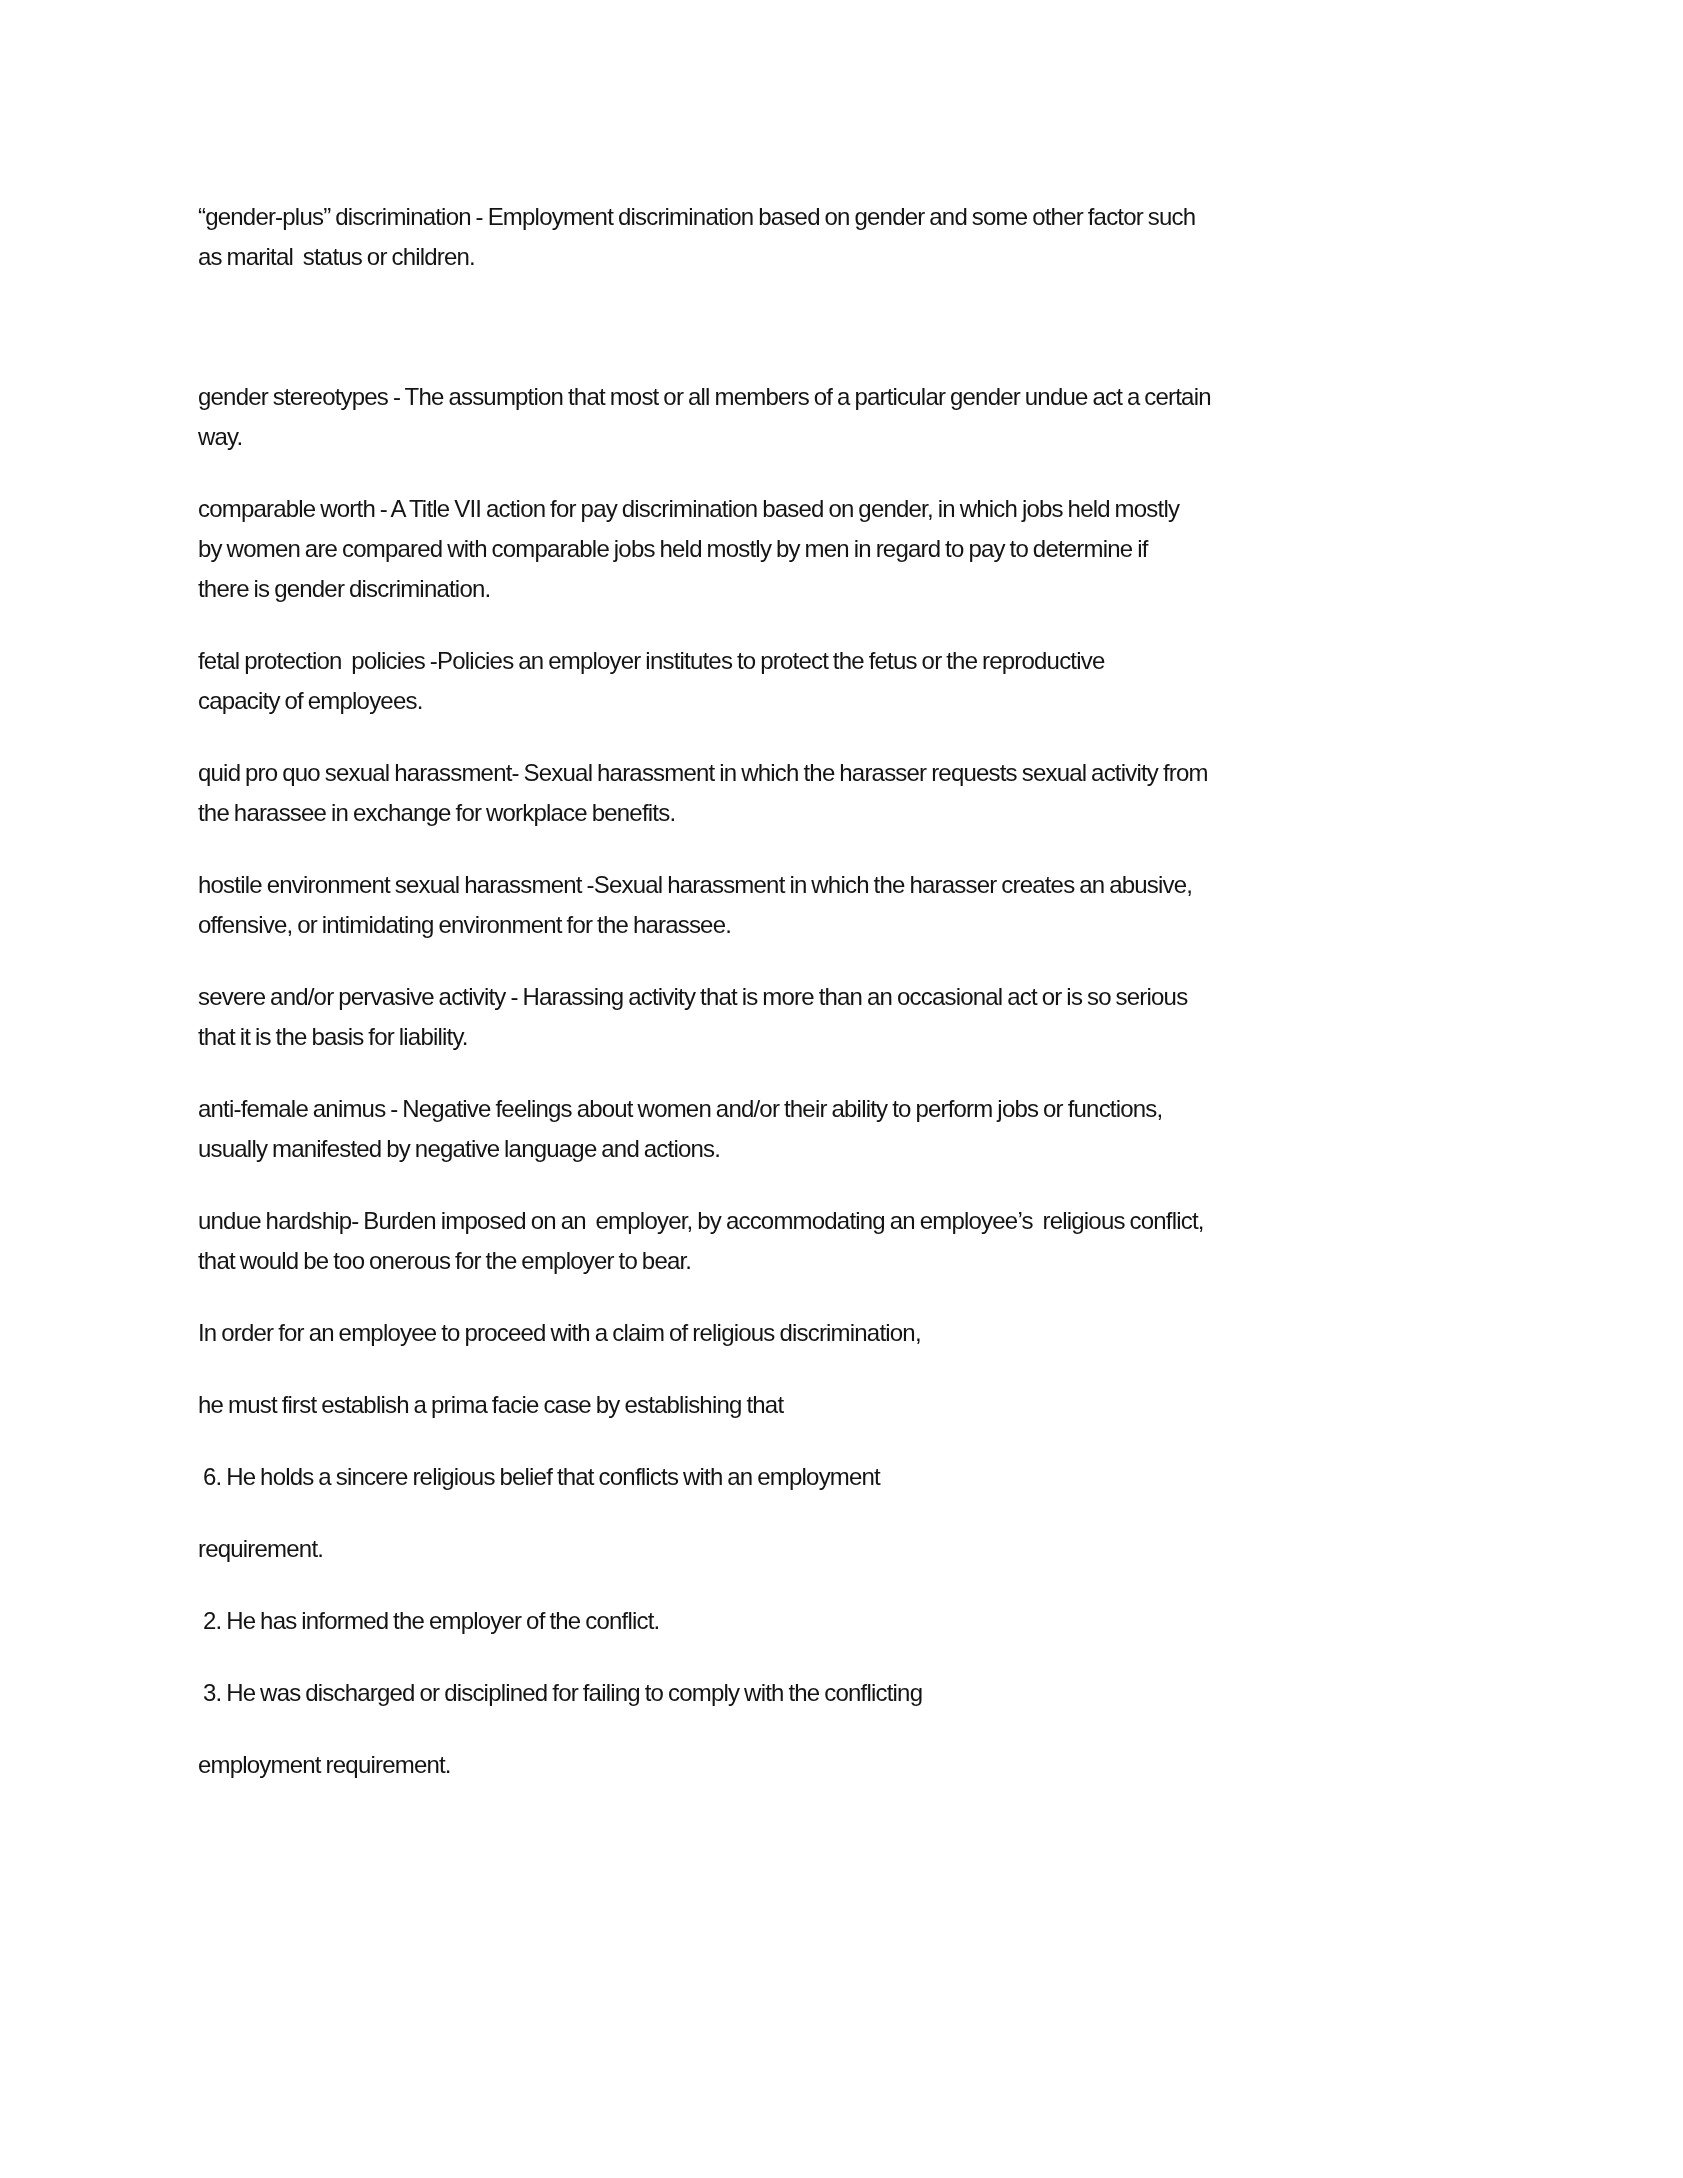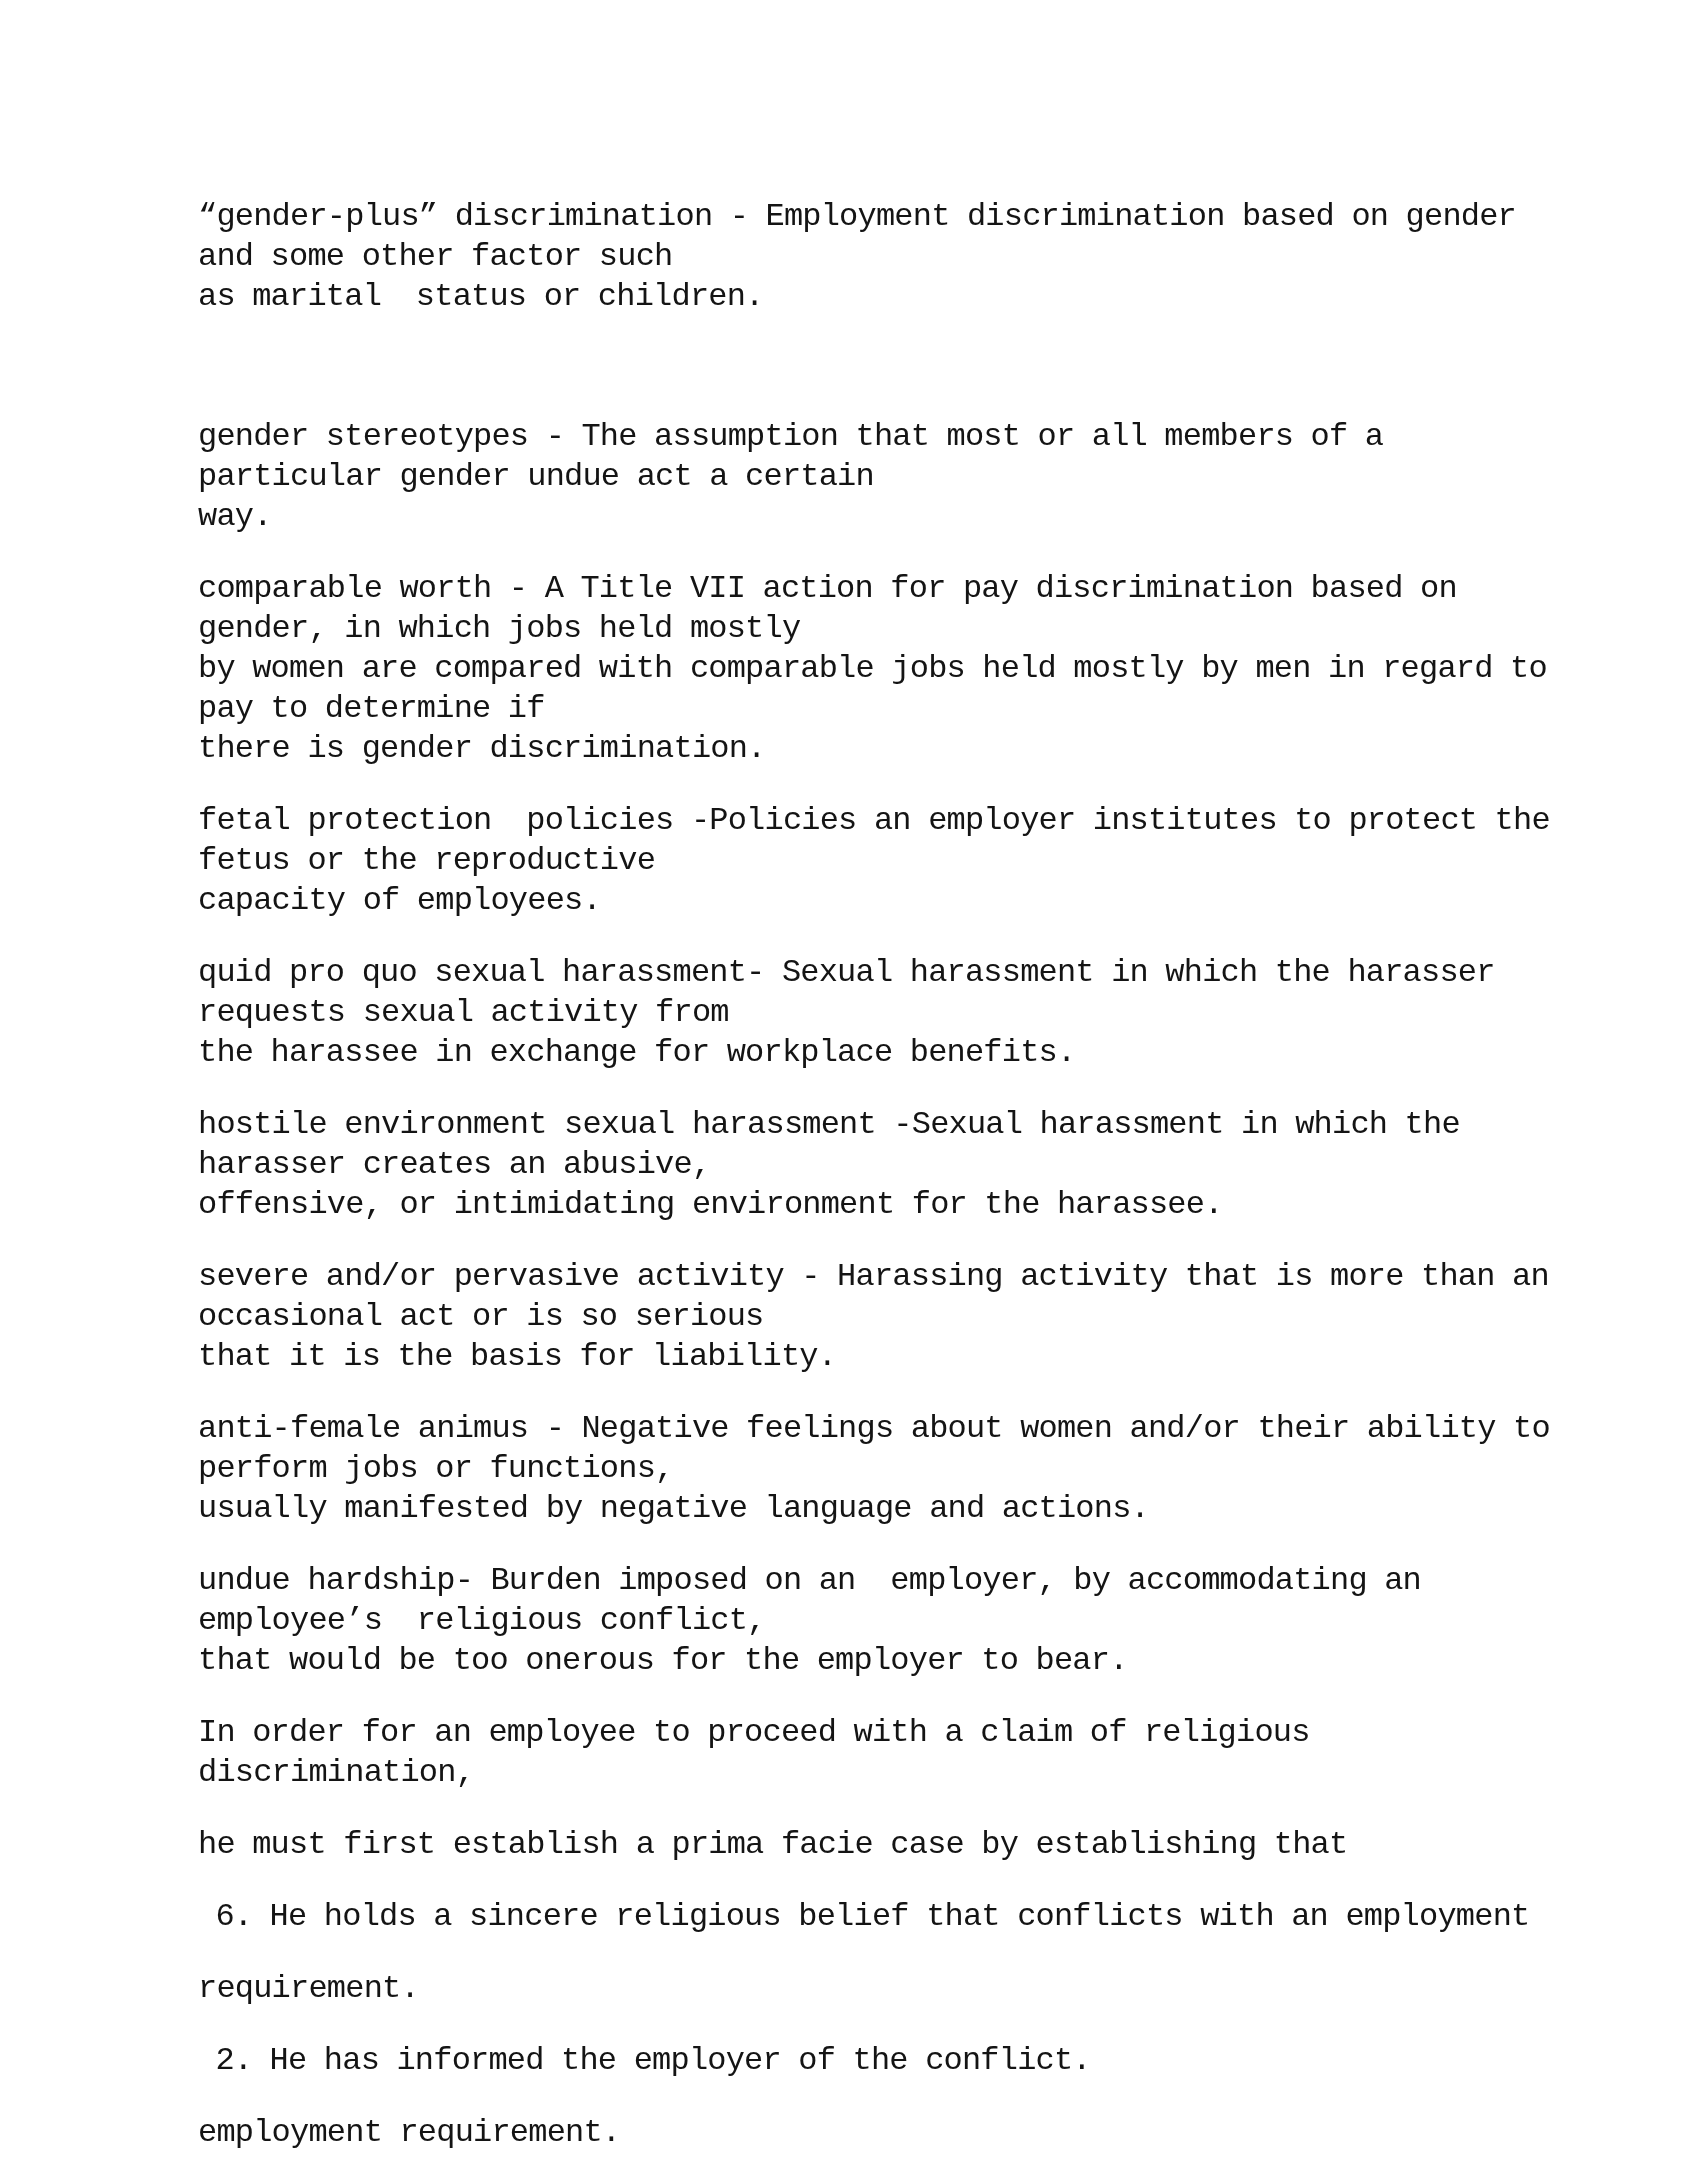--- a/index.html
+++ b/index.html
@@ -9,22 +9,22 @@
     background: #ffffff;
     overflow: hidden;
   }
   .page {
     box-sizing: border-box;
     width: 1683px;
     height: 2178px;
     padding: 197px 129px 0 198px;
     background: #ffffff;
     color: #141414;
-    font-family: Liberation Mono, monospace;
-    font-size: 32px;
+    font-family: Liberation Sans, sans-serif;
+    font-size: 24px;
     line-height: 40px;
     letter-spacing: -0.8px;
     word-spacing: -1px;
   }
   .para {
     margin: 0 0 32px 0;
     white-space: pre-wrap;   
     max-width: 1356px;
   }
   .gap-xl  { margin-bottom: 100px; }  
@@ -52,15 +52,16 @@
   <p class="para">anti-female animus - Negative feelings about women and/or their ability to perform jobs or functions,
 usually manifested by negative language and actions.</p>
   <p class="para gap-xxl">undue hardship- Burden imposed on an  employer, by accommodating an employee’s  religious conflict,
 that would be too onerous for the employer to bear.</p>
 
   <p class="para">In order for an employee to proceed with a claim of religious discrimination,</p>
   <p class="para">he must first establish a prima facie case by establishing that</p>
   <p class="para"> 6. He holds a sincere religious belief that conflicts with an employment</p>
   <p class="para">requirement.</p>
   <p class="para"> 2. He has informed the employer of the conflict.</p>
+  <p class="para"> 3. He was discharged or disciplined for failing to comply with the conflicting</p>
   <p class="para">employment requirement.</p>
 </div>
 
 
 </body></html>

